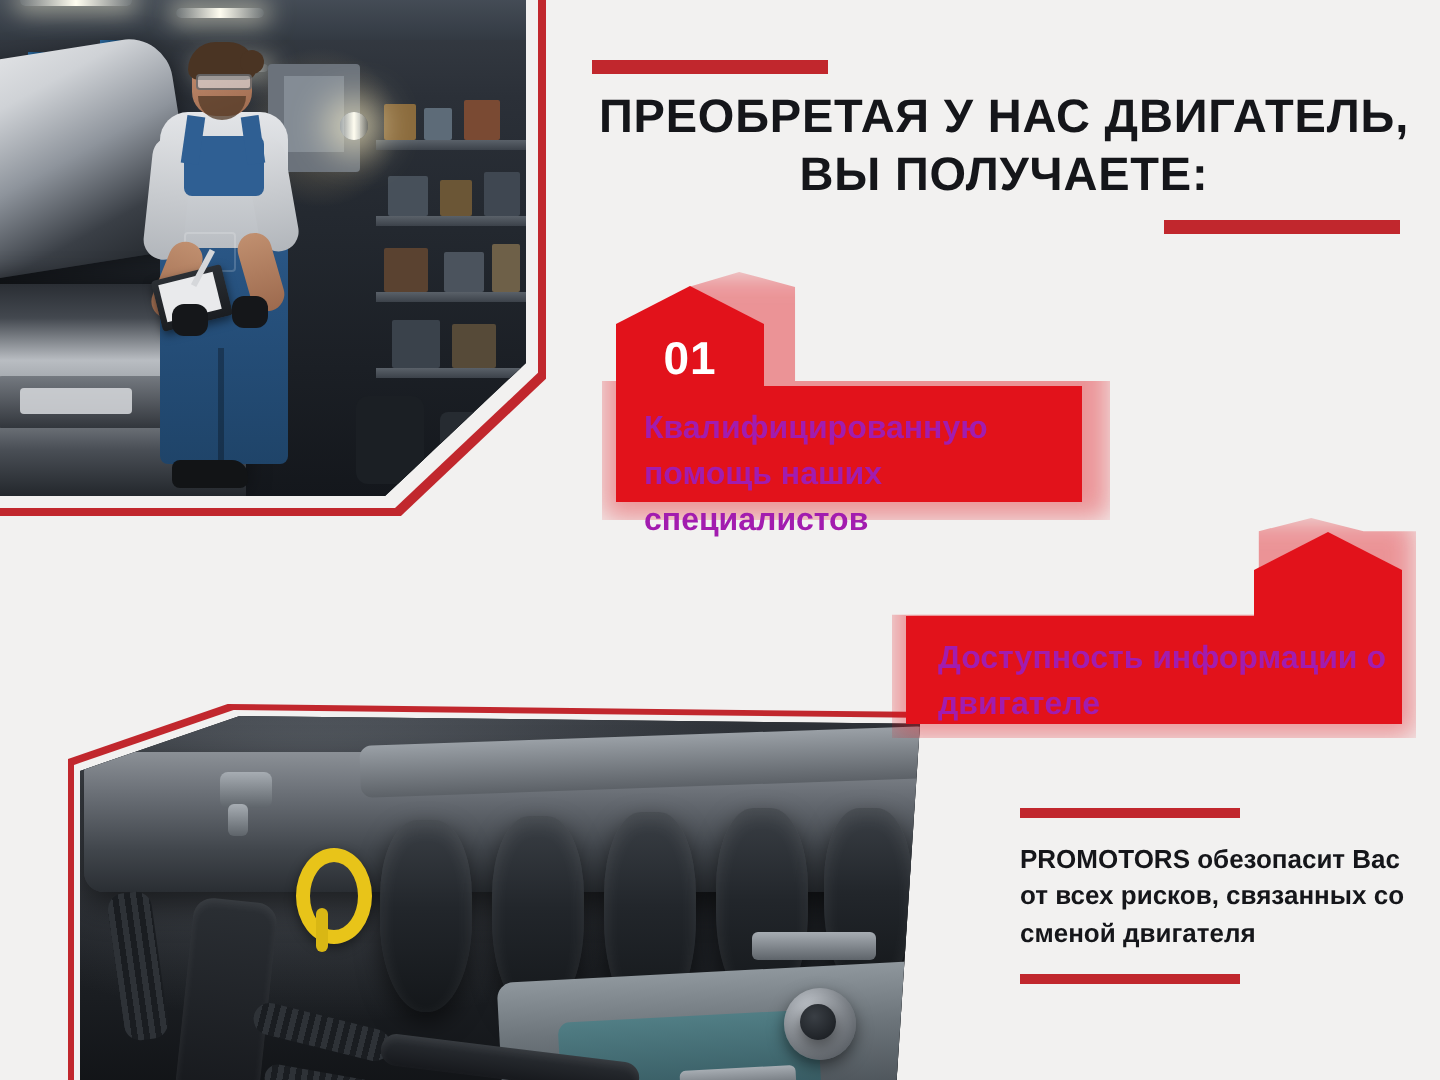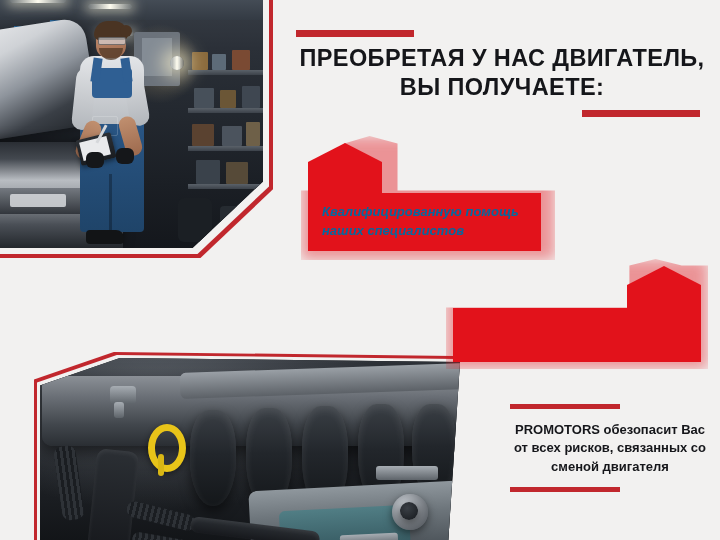--- a/index.html
+++ b/index.html
@@ -166,42 +166,42 @@
   
   .badge{position:absolute;}
   .badge .glow{position:absolute;inset:-7px;filter:blur(7px);opacity:.42;}
   .tab{position:absolute;width:74px;height:56px;background:#e2121b;
     -webkit-clip-path:polygon(50% 0,100% 34%,100% 100%,0 100%,0 34%);
     clip-path:polygon(50% 0,100% 34%,100% 100%,0 100%,0 34%);}
   .tab-num{position:absolute;width:74px;height:56px;display:flex;align-items:flex-end;
     justify-content:center;padding-bottom:6px;box-sizing:border-box;
     color:#fff;font-size:23px;font-weight:bold;letter-spacing:.5px;}
   .bar{position:absolute;background:#e2121b;}
-  .bar-txt{position:absolute;color:#0369a1;font-size:13px;font-weight:bold;line-height:1.45;font-style:italic;}
+  .bar-txt{position:absolute;color:#a21caf;font-size:16px;font-weight:bold;line-height:1.45;}
 
   #badge1{left:308px;top:143px;width:240px;height:110px;}
   #badge1 .tab{left:0;top:0;}
   #badge1 .tab-num{left:0;top:0;}
   #badge1 .bar{left:0;top:50px;width:233px;height:58px;}
   #badge1 .bar-txt{left:14px;top:60px;width:212px;}
   #badge1 .glow{background:#e2121b;
     -webkit-clip-path:polygon(17% 6%,27% 0,38% 6%,38% 44%,100% 44%,100% 100%,0 100%,0 44%,17% 44%);
     clip-path:polygon(17% 6%,27% 0,38% 6%,38% 44%,100% 44%,100% 100%,0 100%,0 44%,17% 44%);}
 
   #badge2{left:453px;top:266px;width:248px;height:96px;}
   #badge2 .tab{right:0;top:0;}
   #badge2 .tab-num{right:0;top:0;left:auto;}
   #badge2 .bar{left:0;top:42px;width:248px;height:54px;}
   #badge2 .bar-txt{left:16px;top:52px;width:224px;}
   #badge2 .glow{background:#e2121b;
     -webkit-clip-path:polygon(70% 6%,80% 0,90% 6%,100% 6%,100% 100%,0 100%,0 44%,70% 44%);
     clip-path:polygon(70% 6%,80% 0,90% 6%,100% 6%,100% 100%,0 100%,0 44%,70% 44%);}
 
   
-  .close{position:absolute;left:510px;top:404px;width:200px;text-align:center;}
+  .close{position:absolute;left:510px;top:404px;width:200px;}
   .close .rule{height:5px;width:110px;background:#c1272d;}
   .close-txt{margin:12px 0 11px 0;color:#15161a;font-size:13px;font-weight:bold;line-height:1.42;}
 
   
   .wm{position:absolute;right:12px;bottom:8px;display:flex;align-items:center;gap:5px;opacity:.80;}
   .wm-dots{position:relative;width:22px;height:22px;}
   .wm-dots i{position:absolute;border-radius:50%;background:rgba(255,255,255,.92);display:block;}
   .wm-d1{left:0;top:3px;width:8px;height:8px;}
   .wm-d2{left:9px;top:0;width:6px;height:6px;}
   .wm-d3{left:1px;top:12px;width:7px;height:7px;}
@@ -308,28 +308,30 @@
 
   <div class="hdr">
     <div class="rule rule-top"></div>
     <div class="hdr-title">ПРЕОБРЕТАЯ У НАС ДВИГАТЕЛЬ, ВЫ ПОЛУЧАЕТЕ:</div>
     <div class="rule rule-bot"></div>
   </div>
 
   <div class="badge" id="badge1">
     <div class="glow"></div>
     <div class="tab"></div>
+    <div class="tab-num">01</div>
     <div class="bar"></div>
     <div class="bar-txt">Квалифицированную помощь наших специалистов</div>
   </div>
 
   <div class="badge" id="badge2">
     <div class="glow"></div>
     <div class="tab"></div>
     <div class="bar"></div>
+    <div class="bar-txt">Доступность информации о двигателе</div>
   </div>
 
   <div class="close">
     <div class="rule"></div>
     <div class="close-txt">PROMOTORS обезопасит Вас от всех рисков, связанных со сменой двигателя</div>
     <div class="rule"></div>
   </div>
 
 
 </div>

